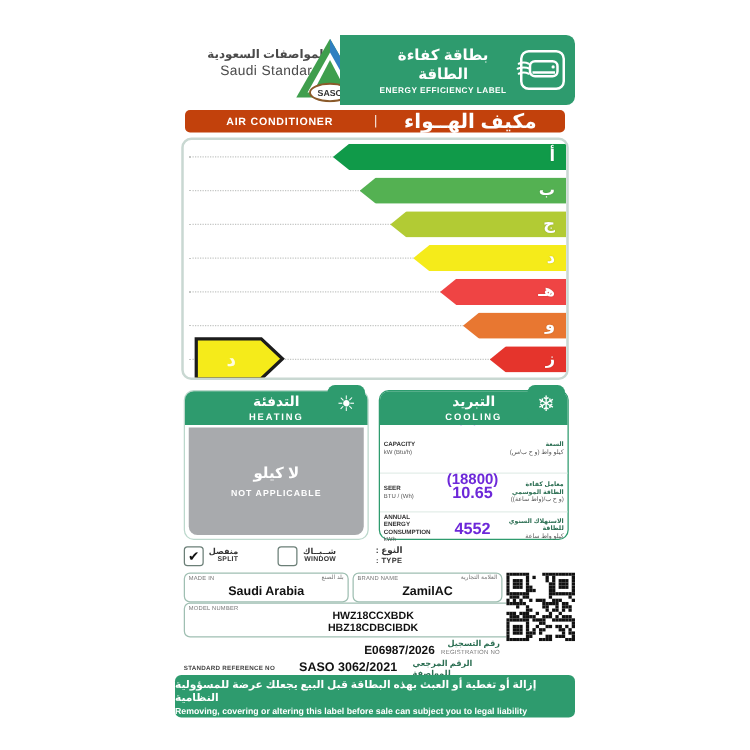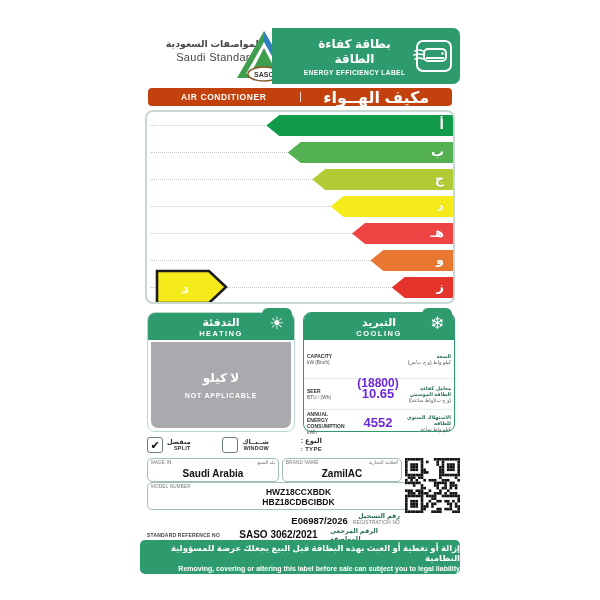--- a/index.html
+++ b/index.html
@@ -74,21 +74,21 @@
   .reg-val{font-size:9.5px;font-weight:bold;color:#111;}
   .reg-lab{text-align:right;line-height:6.5px;}
   .reg-lab .a{font-size:6.5px;font-weight:bold;color:#2b6e52;direction:rtl;}
   .reg-lab .e{font-size:4.8px;color:#777;letter-spacing:.2px;}
   .std-row{position:absolute;top:499px;left:7px;width:253px;height:15px;display:flex;align-items:center;}
   .std-en{font-size:5px;color:#444;font-weight:bold;letter-spacing:.2px;width:80px;}
   .std-val{flex:1;text-align:center;font-size:10px;font-weight:bold;color:#111;}
   .std-ar{font-size:6.5px;font-weight:bold;color:#2b6e52;direction:rtl;width:70px;text-align:left;}
   .qr{position:absolute;top:430px;left:265px;width:55px;height:55px;background:#fff;}
   
-  .footer{position:absolute;top:512px;left:0;right:0;height:34px;background:#2e9b6e;border-radius:5px;color:#fff;text-align:right;display:flex;flex-direction:column;justify-content:center;gap:2px;}
+  .footer{position:absolute;top:512px;left:0;right:0;height:34px;background:#2e9b6e;border-radius:5px;color:#fff;text-align:left;display:flex;flex-direction:column;justify-content:center;gap:2px;}
   .ft-ar{font-size:8.5px;font-weight:bold;direction:rtl;}
   .ft-en{font-size:7px;font-weight:bold;}
 </style>
 </head>
 <body>
 
 <div class="label">
 
   <div class="header">
     <div class="saudi-std">

